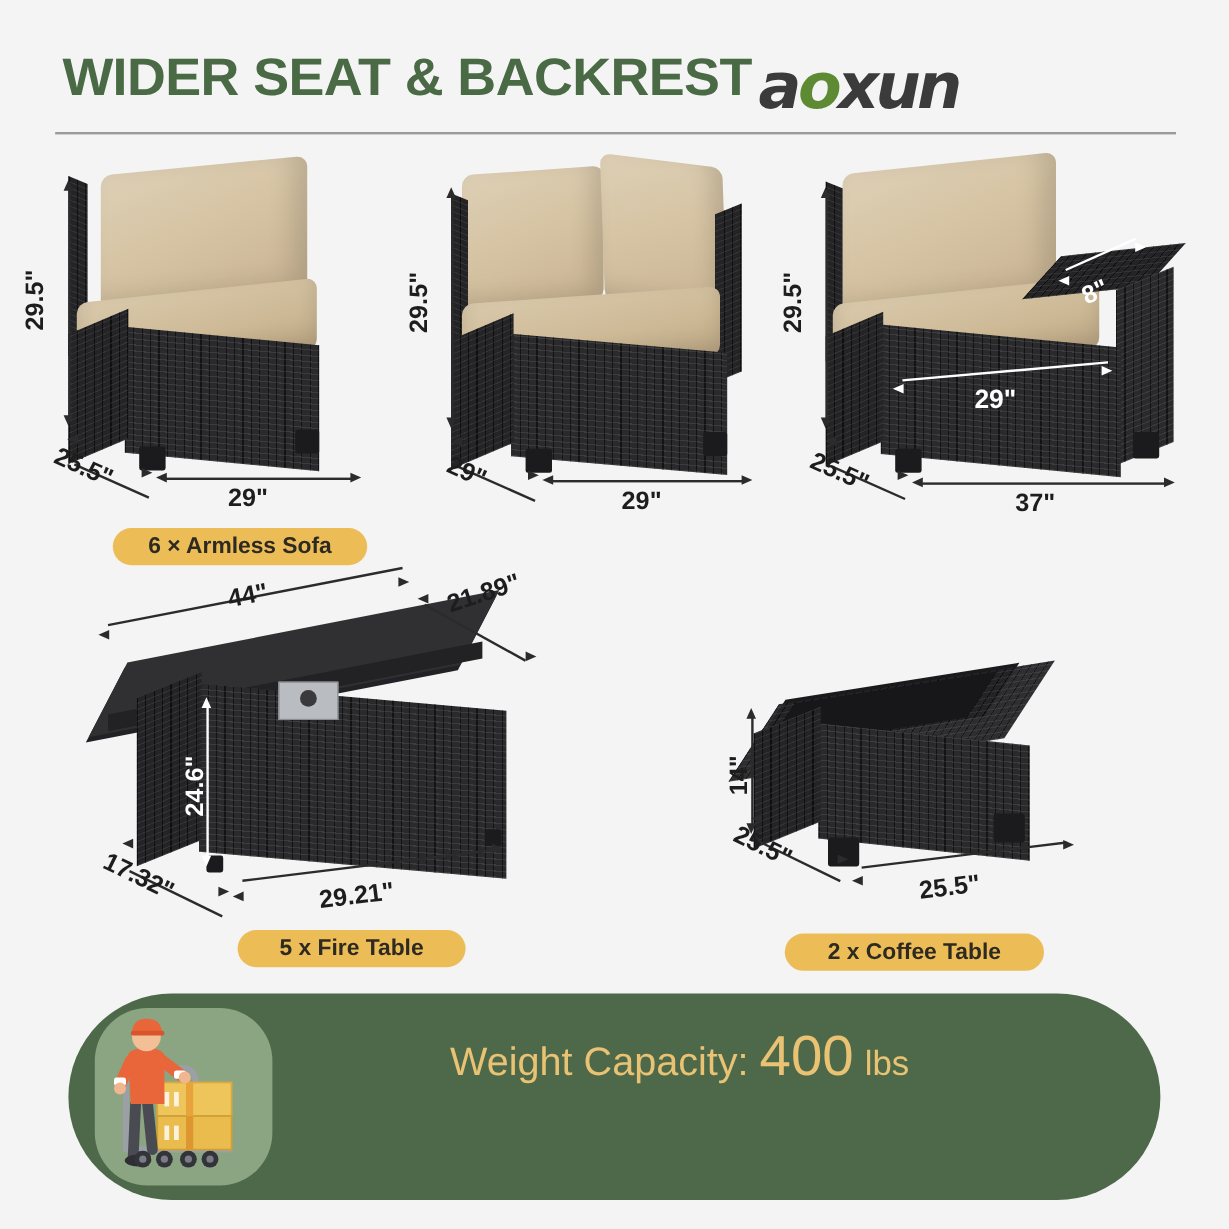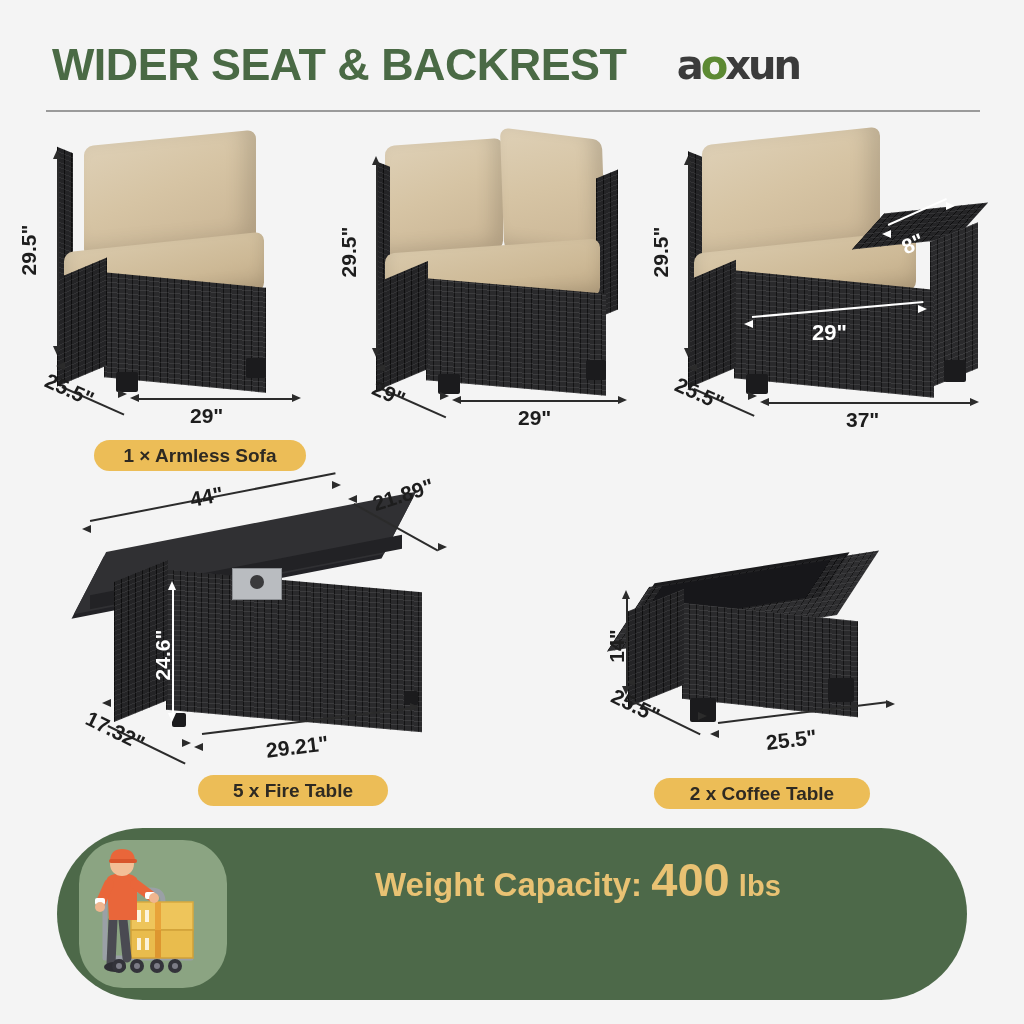--- a/index.html
+++ b/index.html
@@ -15,22 +15,22 @@
   
   .header{position:absolute;left:0;top:0;width:844px;height:115px;}
   .title{
     position:absolute;left:52px;top:40px;
     font-size:44px;font-weight:700;letter-spacing:-0.5px;
     color:#4a6a45;
     font-family:"Liberation Sans", sans-serif;
     transform:scaleX(1.02);transform-origin:left center;
   }
   .logo{position:absolute;right:45px;top:42px;
-    font-size:40px;font-weight:700;letter-spacing:-3px;
-    color:#3b3b3b;font-family:"DejaVu Sans", sans-serif;}
+    font-size:53px;font-weight:700;letter-spacing:-3px;
+    color:#3b3b3b;font-family:"DejaVu Sans", sans-serif;font-style:italic;}
   .logo .g{color:#5d8a33;}
   .rule{position:absolute;left:46px;top:110px;width:934px;height:2px;background:#9a9a9a;}
 
   
   .cell{position:absolute;}
   .badge{
     position:absolute;
     background:#ecbd57;
     border-radius:22px;
     height:31px;line-height:31px;
@@ -87,21 +87,21 @@
   .banner{
     position:absolute;left:57px;top:828px;width:910px;height:172px;
     background:#4d6949;border-radius:86px;
   }
   .banner .imgbox{
     position:absolute;left:22px;top:12px;width:148px;height:148px;
     background:#8ba482;border-radius:44px;overflow:hidden;
   }
   .cap{
     position:absolute;left:375px;top:852px;
-    font-size:33px;font-weight:700;color:#e9c273;white-space:nowrap;
+    font-size:33px;font-weight:400;color:#e9c273;white-space:nowrap;
   }
   .cap .big{font-size:47px;}
   .cap .lbs{font-size:29px;}
   .ship{
     position:absolute;left:375px;top:913px;width:570px;
     font-size:26px;color:#ffffff;line-height:1.32;
   }
   .ship .n{color:#e9c273;font-weight:700;font-size:34px;}
 </style>
 </head>
@@ -138,21 +138,21 @@
     <div class="ln h" style="left:62px;top:266px;width:68px;transform:rotate(24deg);transform-origin:left center;"></div>
     <div class="arrow ar-l" style="left:56px;top:242px;"></div>
     <div class="arrow ar-r" style="left:118px;top:270px;"></div>
     <div class="dim" style="left:44px;top:258px;font-size:21px;transform:rotate(24deg);">25.5"</div>
 
     <div class="ln h" style="left:138px;top:278px;width:156px;"></div>
     <div class="arrow ar-l" style="left:130px;top:274px;"></div>
     <div class="arrow ar-r" style="left:292px;top:274px;"></div>
     <div class="dim" style="left:190px;top:284px;font-size:21px;">29"</div>
 
-    <div class="badge" style="left:94px;top:320px;width:172px;">1 × Armless Sofa</div>
+    <div class="badge" style="left:94px;top:320px;width:172px;">6 × Armless Sofa</div>
   </div>
 
   <div class="cell" style="left:330px;top:120px;width:340px;height:360px;">
 
     <div class="cush" style="position:absolute;left:55px;top:22px;width:118px;height:112px;transform:skewY(-4deg);box-shadow:inset -10px -8px 18px rgba(0,0,0,.13);"></div>
     <div class="cush" style="position:absolute;left:172px;top:14px;width:102px;height:122px;transform:skewY(9deg) rotate(-2deg);box-shadow:inset -10px -8px 18px rgba(0,0,0,.14);"></div>
     <div class="wicker-l" style="position:absolute;left:46px;top:44px;width:14px;height:140px;transform:skewY(22deg);"></div>
     <div class="wicker-l" style="position:absolute;left:266px;top:54px;width:22px;height:140px;transform:skewY(-22deg);"></div>
     <div class="cush-d" style="position:absolute;left:55px;top:126px;width:215px;height:58px;transform:skewY(-4deg);box-shadow:inset 0 -10px 16px rgba(0,0,0,.12);"></div>
     <div class="wicker" style="position:absolute;left:96px;top:166px;width:180px;height:102px;transform:skewY(5deg);"></div>

